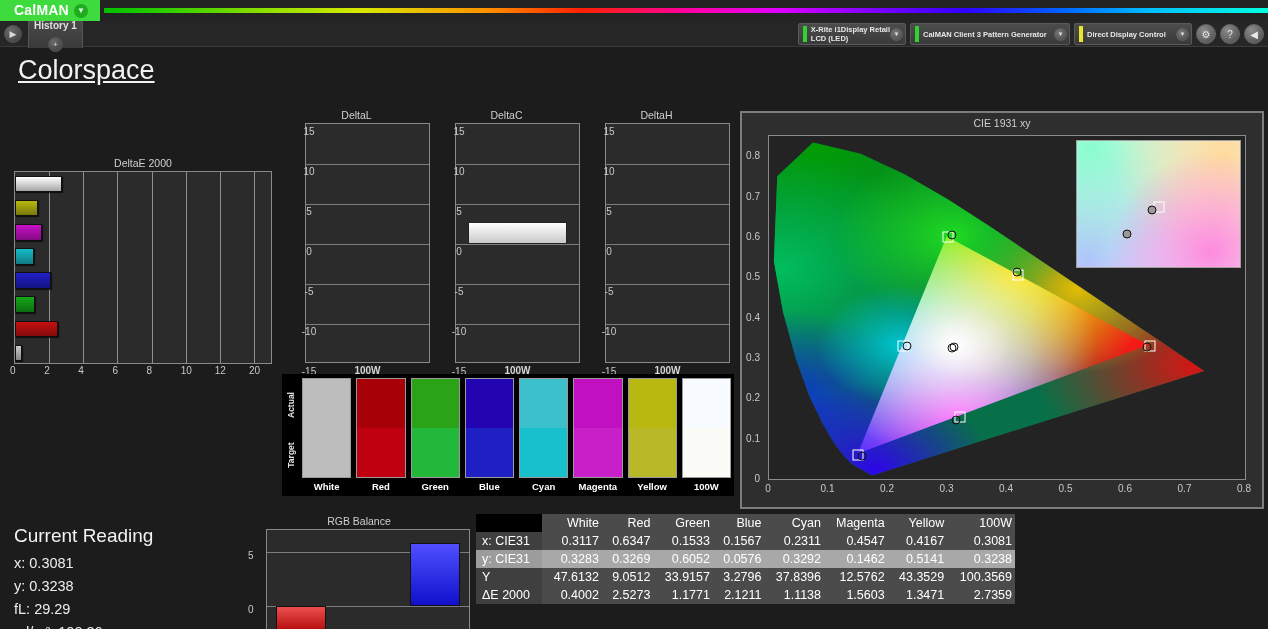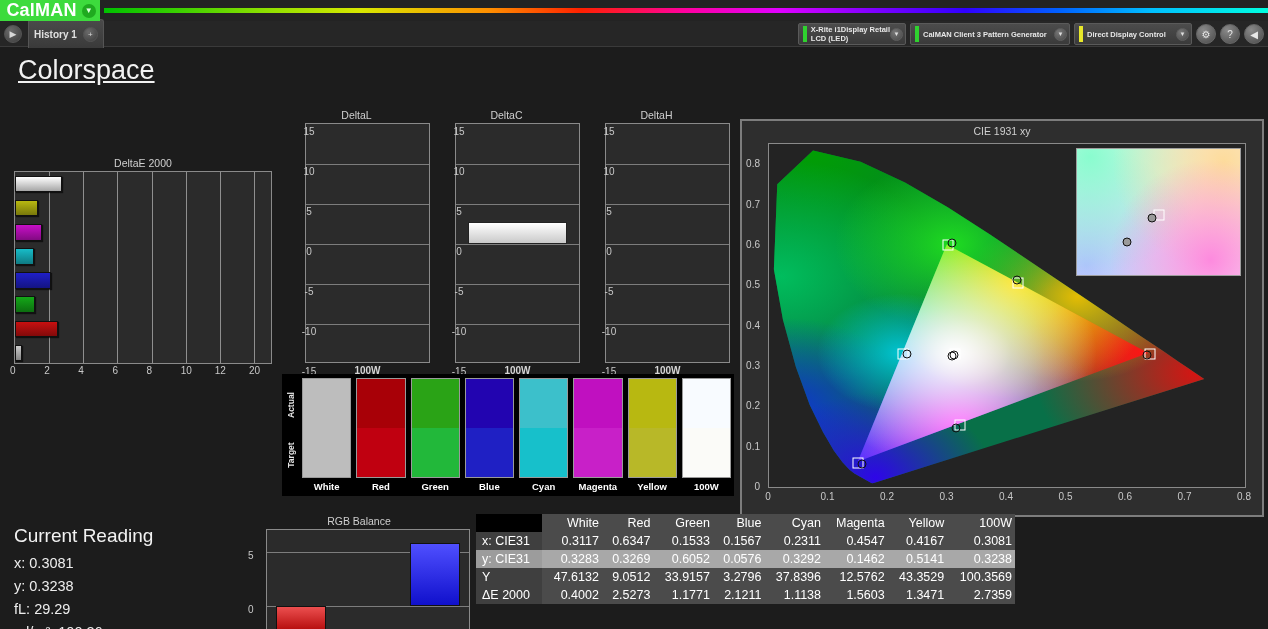--- a/index.html
+++ b/index.html
@@ -19,21 +19,21 @@
     position: relative;
     display: flex; align-items: center;
   }
   #logo {
     height: 21px; width: 100px;
     background: #3ddb3d;
     display: flex; align-items: center; justify-content: center;
     position: relative; z-index: 5;
   }
   #logo-text {
-    font-size: 18px; font-weight: bold; color: #fff;
+    font-size: 14px; font-weight: bold; color: #fff;
     letter-spacing: .2px; line-height: 19px;
     padding-left: 2px;
   }
   #logo-caret {
     width: 14px; height: 14px; border-radius: 50%;
     background: #1faa1f; margin-left: 5px;
     display: flex; align-items: center; justify-content: center;
     font-size: 8px; color: #dfffdf;
   }
   #hue-bar {
@@ -60,20 +60,21 @@
     font-size: 9px; color: #d8d8d8; flex: none;
   }
   #nav-prev { margin-left: 4px; }
   #tab-history {
     height: 29px; margin-left: 6px;
     background: linear-gradient(to bottom, #4a4a4a, #3a3a3a);
     border: 1px solid #555; border-bottom: none;
     border-radius: 3px 3px 0 0;
     display: flex; align-items: center; gap: 6px;
     padding: 0 5px;
+    flex-direction: column;
   }
   #tab-history-label { font-size: 10px; font-weight: bold; color: #e0e0e0; }
   #tab-plus { width: 15px; height: 15px; font-size: 8px; }
 
   #toolbar-right {
     position: absolute; right: 4px; top: 2px;
     display: flex; align-items: center; gap: 4px;
   }
   .device-box {
     height: 22px; min-width: 95px;
@@ -159,21 +160,21 @@
   .swatch-col { width: 54px; margin-left: 1px; }
   .swatch-box { height: 100px; border: 1px solid #9a9a9a; margin: 3px 2px 0 2px; }
   .swatch-actual, .swatch-target { height: 50%; }
   .swatch-name {
     text-align: center; font-size: 9.5px; font-weight: bold;
     color: #fff; margin-top: 3px;
   }
 
   
   #cie-panel {
-    position: absolute; left: 740px; top: 72px;
+    position: absolute; left: 740px; top: 64px;
     width: 524px; height: 398px;
     background: #2e2e2e; border: 2px solid #7d7d7d;
   }
   #cie-plot {
     position: absolute; left: 26px; top: 22px;
     width: 478px; height: 345px;
     background: #232323; border: 1px solid #8a8a8a;
     overflow: hidden;
   }
   #horseshoe { position: absolute; inset: 0; }

